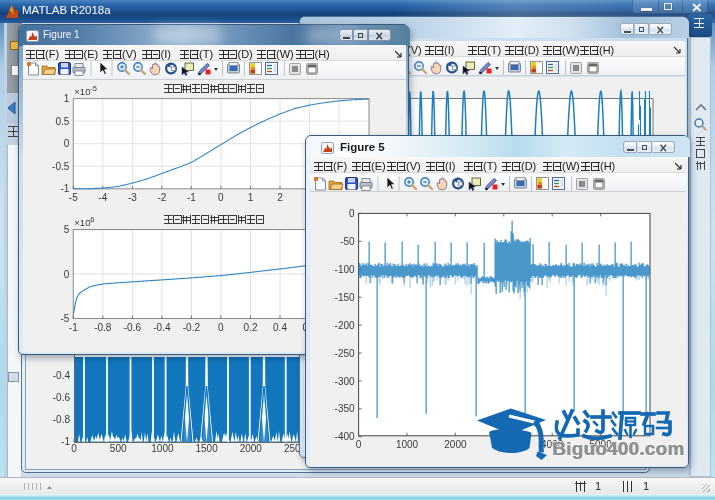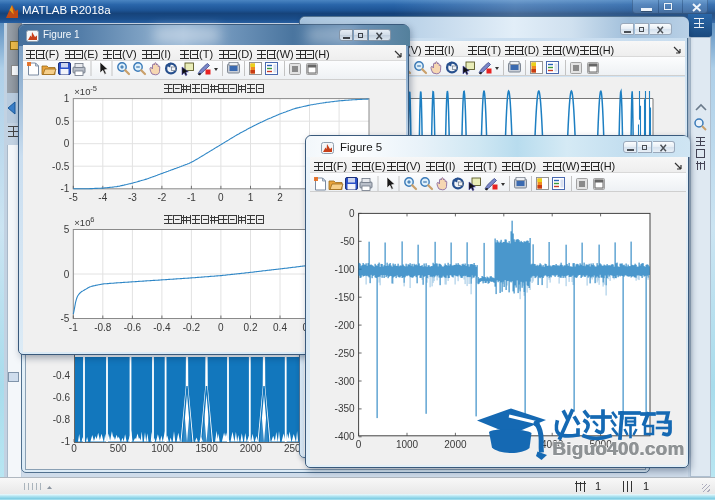--- a/index.html
+++ b/index.html
@@ -454,21 +454,21 @@
       <div class="abs" style="left:141px;top:4px;font-size:0"><i class="t a1"></i><i class="t a2"></i><i class="t a3"></i><i class="t a1"></i><i class="t a2"></i><i class="t a3"></i><i class="t a1"></i><i class="t a2"></i><i class="t a3"></i><i class="t a1"></i><i class="t a2"></i></div>
       <div class="abs" style="left:141px;top:135px;font-size:0"><i class="t a1"></i><i class="t a2"></i><i class="t a3"></i><i class="t a1"></i><i class="t a2"></i><i class="t a3"></i><i class="t a1"></i><i class="t a2"></i><i class="t a3"></i><i class="t a1"></i><i class="t a2"></i></div>
     </div>
   </div>
 <div class="abs" style="left:305px;top:135px;width:384px;height:333px;border:1px solid #3a5a7c;border-radius:6px 6px 5px 5px;box-shadow:2px 3px 7px rgba(10,30,60,.35);background:linear-gradient(180deg,#f0f7fc 0%,#e2eef8 30%,#d8e8f4 60%,#e2eff8 100%)">
 <div class="abs" style="left:0;top:0;width:384px;height:21px;border-radius:6px 6px 0 0;background:linear-gradient(90deg,#f2f7fb 0%,#fdfeff 12%,#e8f2f9 30%,#cfe7f3 45%,#b8dcee 55%,#d5eaf5 68%,#c4dff0 82%,#cfe5f3 100%)"></div>
 <svg width="13" height="12" style="position:absolute;left:15px;top:6px">
       <rect x="0.5" y="0.5" width="12" height="11" rx="2" fill="#f4f6f8" stroke="#90a0b0"></rect>
       <polygon points="6,2 9,7 11,5.6 11,10 2,10 4.5,5.5 5.6,7" fill="#c8401a"></polygon>
     </svg>
-<span style="position:absolute;left:34px;top:5px;font-size:11.5px;color:#1a1a1a;font-weight:normal">Figure 5</span>
+<span style="position:absolute;left:34px;top:5px;font-size:11.5px;color:#1a1a1a;font-weight:bold">Figure 5</span>
 <div style="position:absolute;left:317px;top:5px;width:14px;height:12px;border:1px solid #9aa9bb;border-radius:3px 0 0 3px;background:linear-gradient(#fbfdfe,#e7eef5 48%,#d6e2ee 52%,#e9f0f7)">
       <div style="position:absolute;left:3px;top:7px;width:7px;height:1.6px;background:#4a4f55"></div>
     </div>
     <div style="position:absolute;left:332px;top:5px;width:14px;height:12px;border:1px solid #9aa9bb;border-left:none;border-radius:0;background:linear-gradient(#fbfdfe,#e7eef5 48%,#d6e2ee 52%,#e9f0f7)">
       <div style="position:absolute;left:3.5px;top:2.5px;width:5.5px;height:5.5px;border:1.3px solid #4a4f55"></div>
     </div>
     <div style="position:absolute;left:347px;top:5px;width:22px;height:12px;border:1px solid #9aa9bb;border-left:none;border-radius:0 3px 3px 0;background:linear-gradient(#fbfdfe,#e7eef5 48%,#d6e2ee 52%,#e9f0f7)">
       <svg width="22" height="12" style="position:absolute;left:0;top:0">
         <path d="M7.5 2.8 L13 9.2 M13 2.8 L7.5 9.2" stroke="#4a4f55" stroke-width="1.4"></path>
       </svg>

